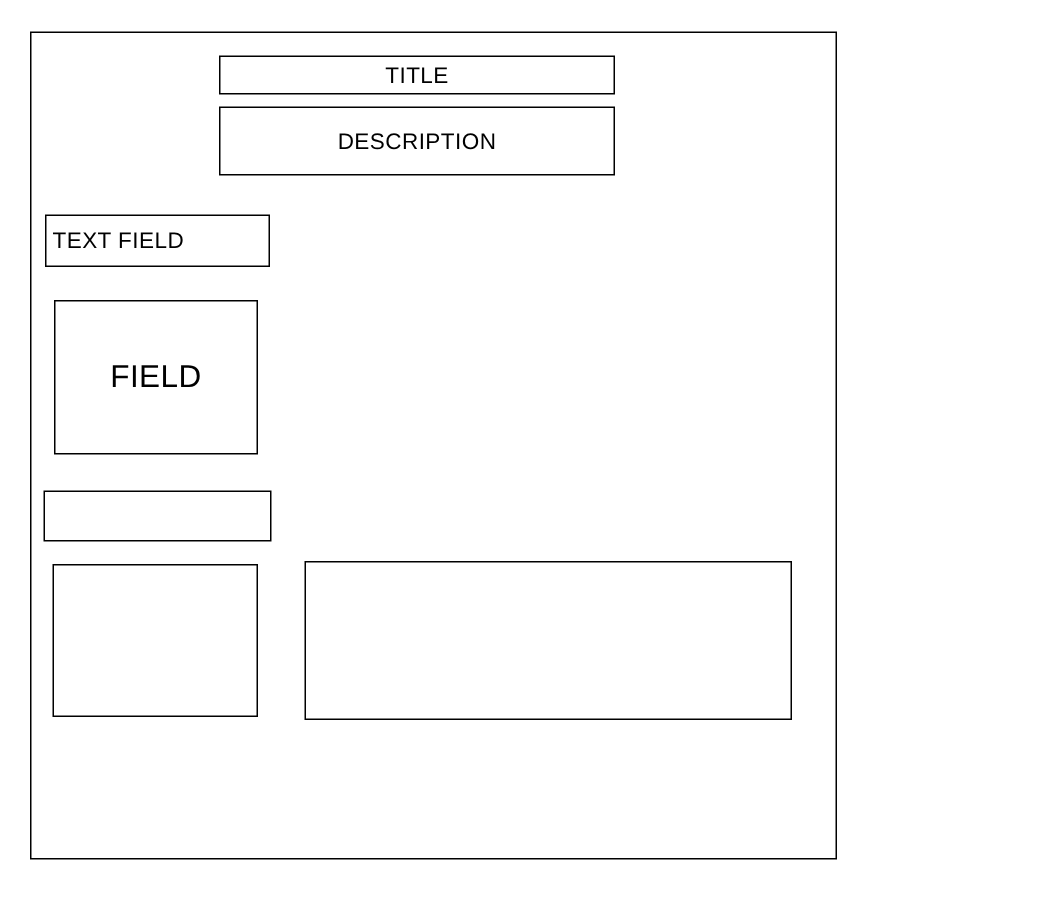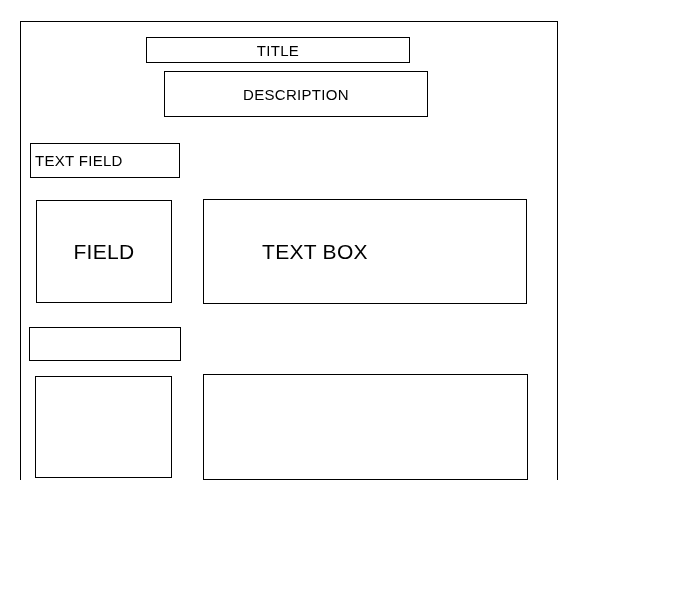--- a/index.html
+++ b/index.html
@@ -5,21 +5,21 @@
   html, body {
     margin: 0;
     padding: 0;
     background: #ffffff;
     font-family: "Liberation Sans", sans-serif;
     color: #000000;
   }
   .canvas {
     position: relative;
     width: 700px;
-    height: 480px;
+    height: 600px;
     background: #ffffff;
     overflow: hidden;
   }
   .frame {
     position: absolute;
     left: 20px;
     top: 21px;
     width: 538px;
     height: 552px;
     border: 1px solid #000000;
@@ -34,21 +34,21 @@
     display: flex;
     align-items: center;
     white-space: nowrap;
     overflow: hidden;
   }
   .center { justify-content: center; }
   .label-sm { font-size: 15px; letter-spacing: 0.3px; }
   .label-lg { font-size: 21px; letter-spacing: 0.3px; }
 
   .title-box       { left: 125px; top: 15px;  width: 264px; height: 26px; }
-  .description-box { left: 143px; top: 49px;  width: 264px; height: 46px; }
+  .description-box { left: 125px; top: 49px;  width: 264px; height: 46px; }
   .text-field-box  { left: 9px;   top: 121px; width: 150px; height: 35px; padding-left: 4px; }
   .image-box       { left: 15px;  top: 178px; width: 136px; height: 103px; }
   .text-box-box    { left: 182px; top: 177px; width: 324px; height: 105px; padding-left: 58px; }
   .empty-field-box { left: 8px;   top: 305px; width: 152px; height: 34px;  border-width: 1.5px; }
   .image2-box      { left: 14px;  top: 354px; width: 137px; height: 102px; border-width: 1.5px; }
   .textbox2-box    { left: 182px; top: 352px; width: 325px; height: 106px; }
 </style>
 </head>
 <body>
 
@@ -65,23 +65,20 @@
     </div>
 
     <div class="box label-sm text-field-box">
       <span>TEXT FIELD</span>
     </div>
 
     <div class="box center label-lg image-box">
       <span>FIELD</span>
     </div>
 
-    <div class="box label-lg text-box-box">
-      <span>TEXT BOX</span>
-    </div>
 
     <div class="box label-sm empty-field-box">
       <span></span>
     </div>
 
     <div class="box center label-lg image2-box">
       <span></span>
     </div>
 
     <div class="box label-lg textbox2-box">

